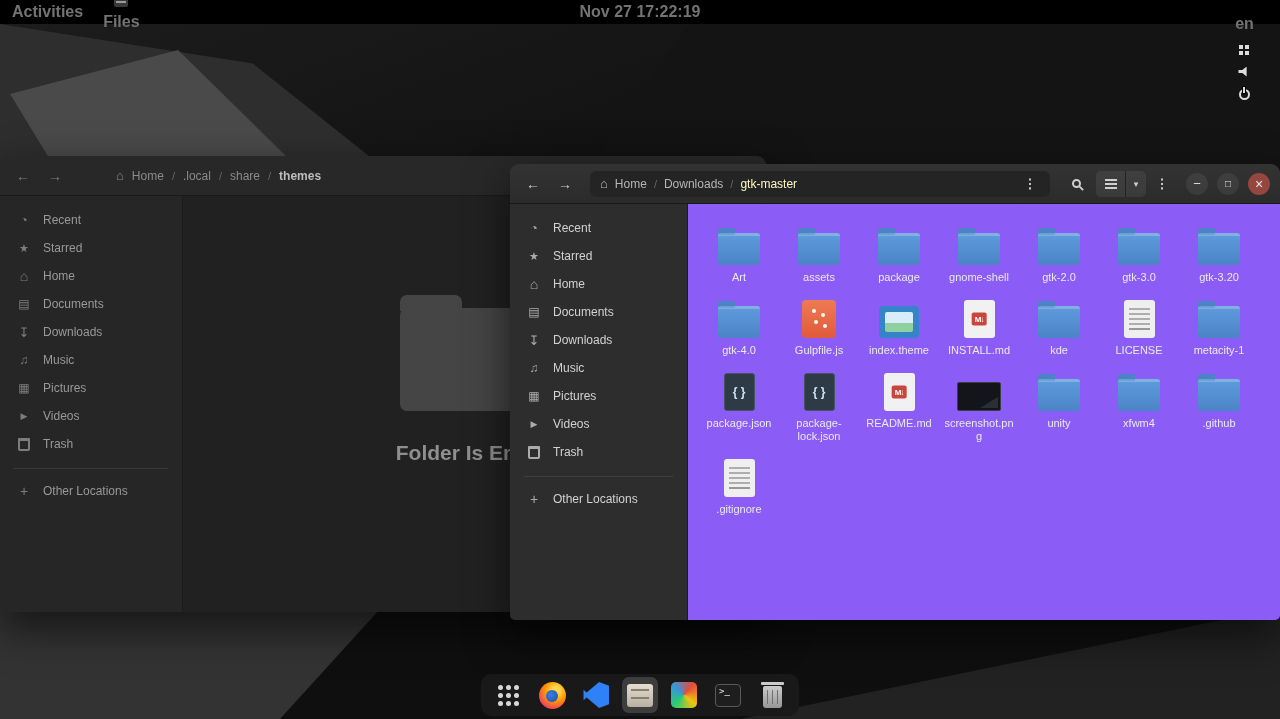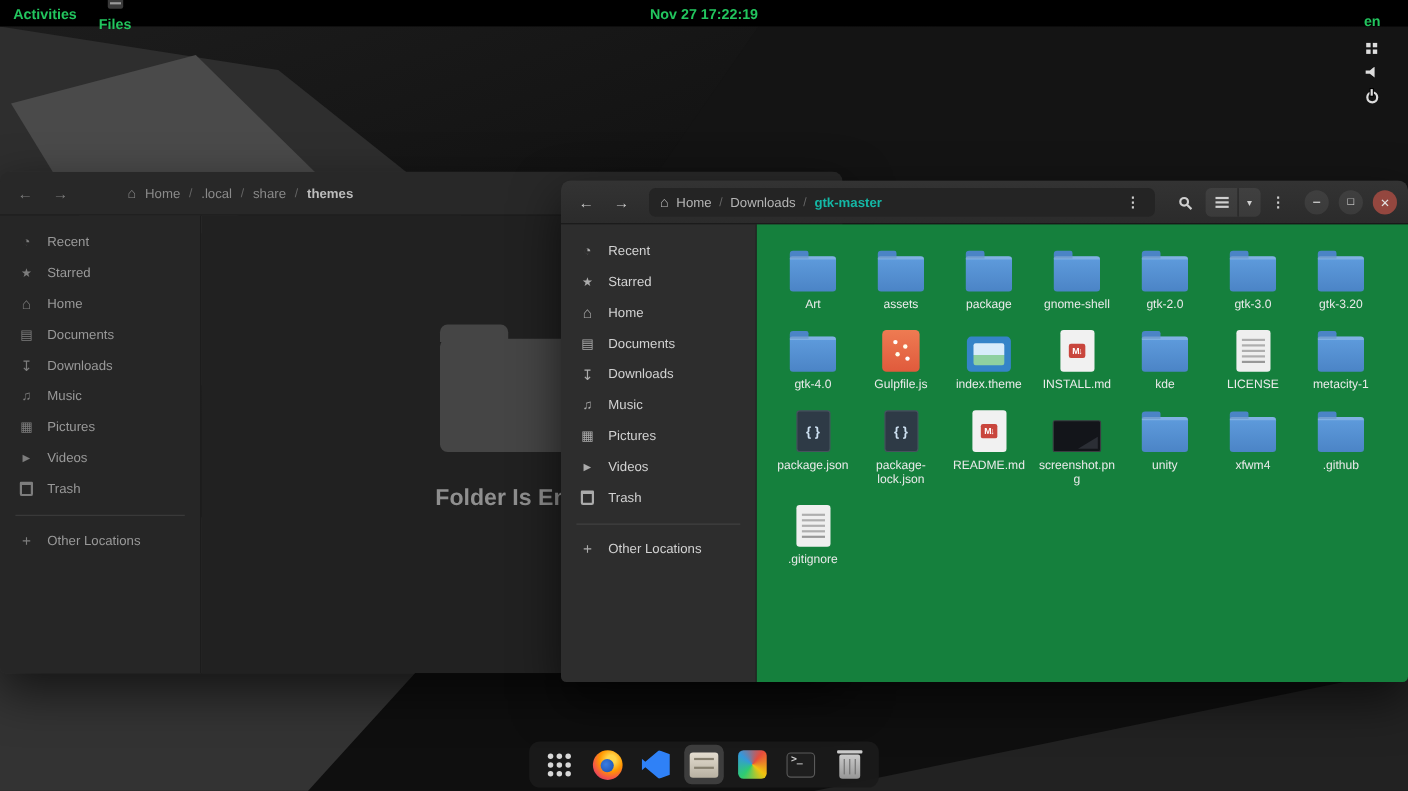--- a/index.html
+++ b/index.html
@@ -18,21 +18,21 @@
          clip-path:polygon(18% 0,100% 0,100% 100%,0 36%); }
   .wpE { left:0; bottom:0; width:620px; height:270px; background:#333333;
          clip-path:polygon(0 100%,0 22%,46% 0,100% 100%); }
   .wpF { left:280px; bottom:0; width:1000px; height:330px; background:#0f0f0f;
          clip-path:polygon(0 100%,30% 0,100% 42%,100% 100%); }
   .wpG { right:0; bottom:0; width:540px; height:150px; background:#222222;
          clip-path:polygon(0 100%,100% 26%,100% 100%); }
 
   
   .topbar { position:absolute; top:0; left:0; right:0; height:24px; background:#000;
-            display:flex; align-items:center; color:#22c55e; font-size:13px; font-weight:bold; z-index:60; }
+            display:flex; align-items:center; color:#737373; font-size:16px; font-weight:bold; z-index:60; }
   .tb-left { display:flex; align-items:center; gap:20px; padding-left:12px; }
   .tb-appmenu { display:flex; align-items:center; gap:6px;flex-direction:column; }
   .tb-appicon { width:14px; height:13px; background:#3a3a3a; border-radius:2px; position:relative; }
   .tb-appicon::before { content:""; position:absolute; left:2px; right:2px; top:3px; height:2px;
                         background:#9a9a9a; box-shadow:0 4px 0 #9a9a9a; }
   .tb-center { position:absolute; left:50%; transform:translateX(-50%); }
   .tb-right { margin-left:auto; display:flex; align-items:center; gap:12px; padding-right:10px;flex-direction:column; }
   .tb-grp { display:flex; align-items:center; gap:4px; }
   .batt { width:15px; height:8px; border:1px solid #ddd; border-radius:2px; position:relative; }
   .batt::before { content:""; position:absolute; left:1px; top:1px; bottom:1px; width:9px; background:#ddd; }
@@ -60,21 +60,21 @@
 
   .nav-btn { width:26px; height:26px; border-radius:5px; display:flex; align-items:center;
              justify-content:center; color:#cfcfcf; font-size:14px; }
   .nav-btn.back::before { content:"←"; } .nav-btn.fwd::before { content:"→"; }
   .win-back .nav-btn { color:#7e7e7e; }
 
   .pathbar { flex:1; height:26px; background:#242424; border-radius:6px; display:flex;
              align-items:center; padding:0 10px; margin:0 6px; gap:7px; }
   .crumbs-plain { display:flex; align-items:center; gap:8px; margin-left:42px; font-size:12px; }
   .crumb { font-size:12px; color:#b5b5b5; }
-  .crumb.current { color:#14b8a6; font-weight:bold; }
+  .crumb.current { color:#fef9c3; font-weight:normal; }
   .win-back .crumb { color:#8a8a8a; } .win-back .crumb.current { color:#bdbdbd; font-weight:bold; }
   .crumb-sep::before { content:"/"; } .crumb-sep { color:#666; font-size:11px; }
   .home-glyph::before { content:"⌂"; }
   .home-glyph { color:#bdbdbd; font-size:13px; }
   .win-back .home-glyph { color:#8a8a8a; }
   .kebab { width:20px; height:22px; display:flex; align-items:center; justify-content:center;
            color:#cfcfcf; font-weight:bold; }
   .kebab::before { content:"⋮"; font-size:13px; }
   .pathbar .kebab { margin-left:auto; }
 
@@ -111,21 +111,21 @@
   .si-recent::before { content:"◔"; } .si-starred::before { content:"★"; font-size:11px; }
   .si-home::before { content:"⌂"; font-size:14px; } .si-documents::before { content:"▤"; }
   .si-downloads::before { content:"↧"; font-size:13px; } .si-music::before { content:"♫"; }
   .si-pictures::before { content:"▦"; } .si-videos::before { content:"▶"; font-size:9px; }
   .si-trash::before { content:""; width:8px; height:8px; border:2px solid currentColor;
                       border-top:3px solid currentColor; border-radius:1px 1px 2px 2px; }
   .si-other::before { content:"+"; font-size:14px; }
   .side-divider { margin:10px 14px 8px 14px; border-top:1px solid rgba(255,255,255,.09); }
 
   .view { flex:1; position:relative; overflow:hidden; }
-  .win-front .view { background:#15803d; }
+  .win-front .view { background:#8b5cf6; }
   .win-back  .view { background:#212121; }
 
   
   .empty-state { position:absolute; left:0; right:0; top:112px; display:flex; flex-direction:column;
                  align-items:center; gap:30px; }
   .big-folder { width:150px; height:103px; background:#454545; border-radius:7px; position:relative; }
   .big-folder::before { content:""; position:absolute; top:-13px; left:0; width:62px; height:16px;
                         background:#454545; border-radius:7px 7px 0 0; }
   .empty-text { font-size:21px; font-weight:bold; color:#8f8f8f; white-space:nowrap; }
 

